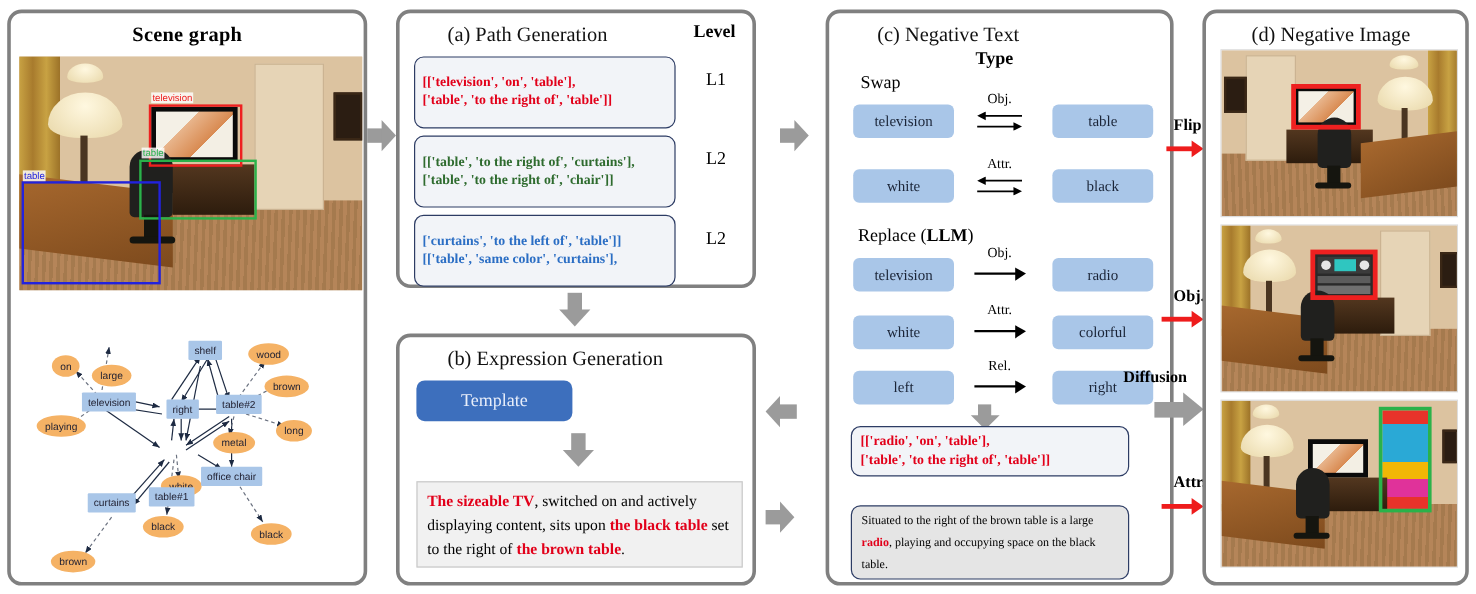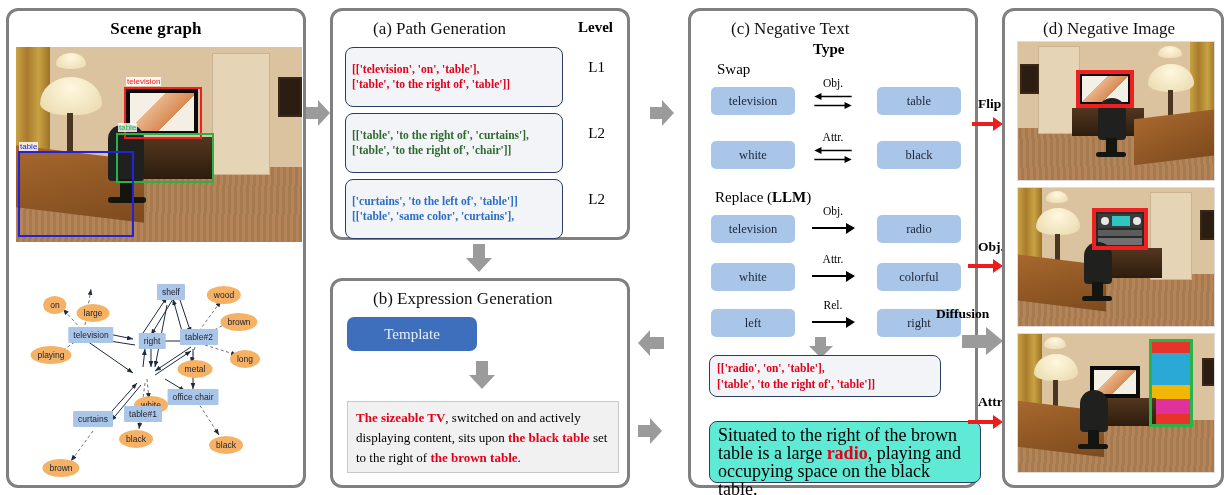--- a/index.html
+++ b/index.html
@@ -66,23 +66,23 @@
   #p-c{left:688px;top:8px;width:290px;height:480px;}
   #c-title{left:12px;top:8px;}
   .sec-label{position:absolute;font-size:15px;}
   .chip{position:absolute;background:#a9c6e8;border-radius:5px;display:flex;align-items:center;
         justify-content:center;font-size:12.5px;width:84px;height:28px;color:#1b2538;}
   .optype{position:absolute;font-size:11.5px;text-align:center;width:48px;}
   .swaparrow,.reparrow{position:absolute;width:46px;height:16px;}
   #neg-path{position:absolute;left:18px;top:344px;width:232px;border:1.3px solid #2d3c64;border-radius:8px;
             background:#f2f4f8;box-sizing:border-box;padding:4px 7px;color:#e2001a;font-weight:bold;
             font-size:11.5px;line-height:16px;}
-  #neg-expr{position:absolute;left:18px;top:410px;width:272px;height:62px;border:1.3px solid #2d3c64;
-            border-radius:8px;background:#5eead4;box-sizing:border-box;padding:4px 8px;
-            font-size:18px;line-height:18px;}
+  #neg-expr{position:absolute;left:18px;top:410px;width:232px;height:62px;border:1.3px solid #2d3c64;
+            border-radius:8px;background:#e5e5e5;box-sizing:border-box;padding:4px 8px;
+            font-size:10px;line-height:18px;}
 
   
   #p-d{left:1002px;top:8px;width:222px;height:480px;}
   #d-title{left:10px;top:8px;}
   .negimg{position:absolute;left:12px;width:198px;height:140px;overflow:hidden;border:1px solid #ddd;box-sizing:border-box;}
 
   
   .garrow{position:absolute;}
   .garrow .tail{position:absolute;background:#9b9b9b;}
   .garrow .head{position:absolute;width:0;height:0;}

